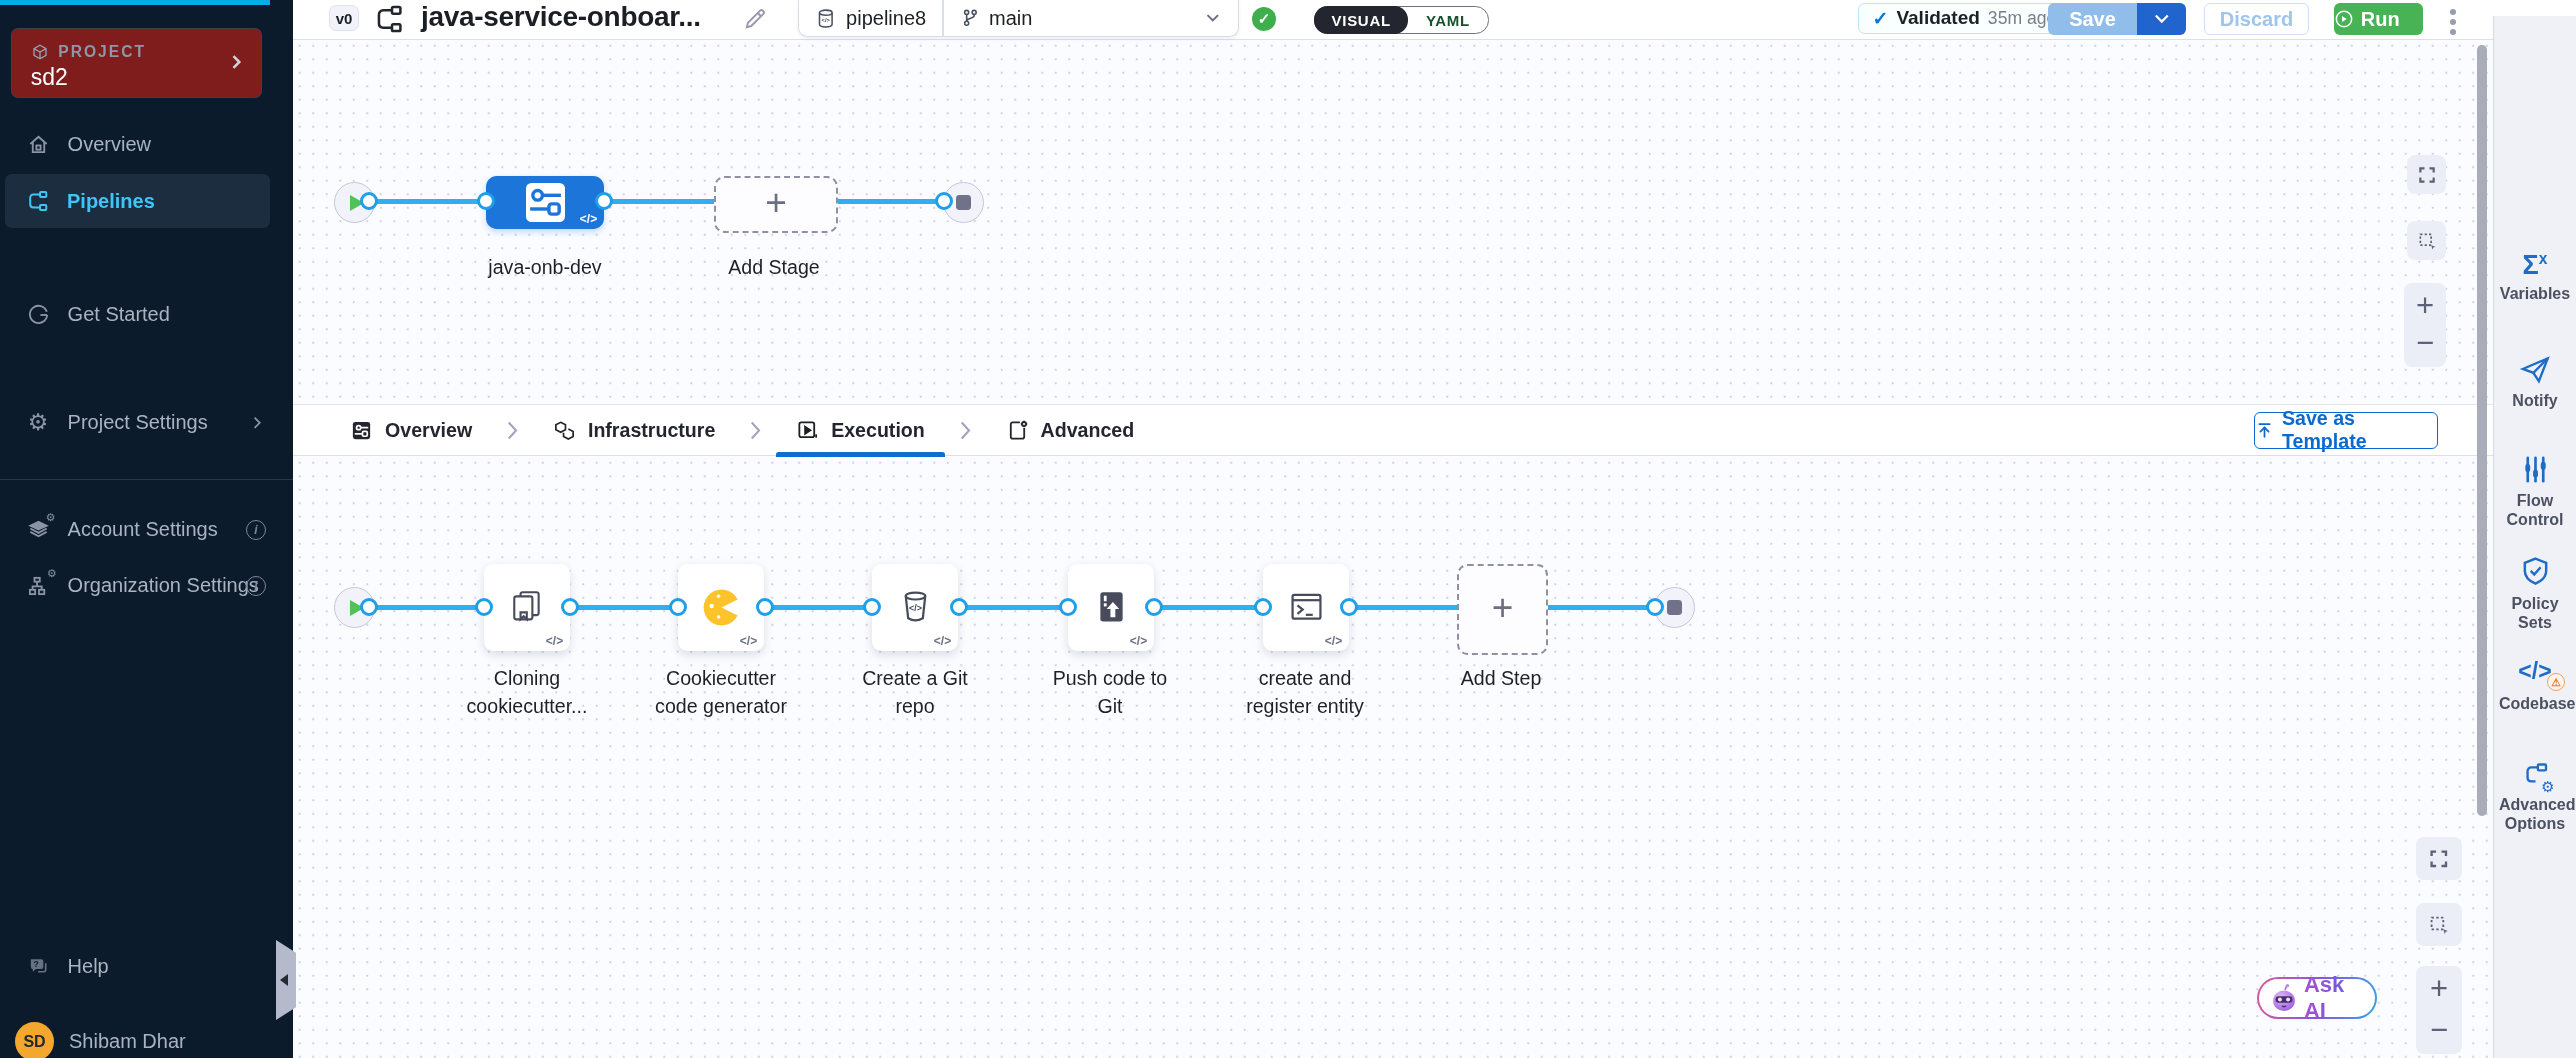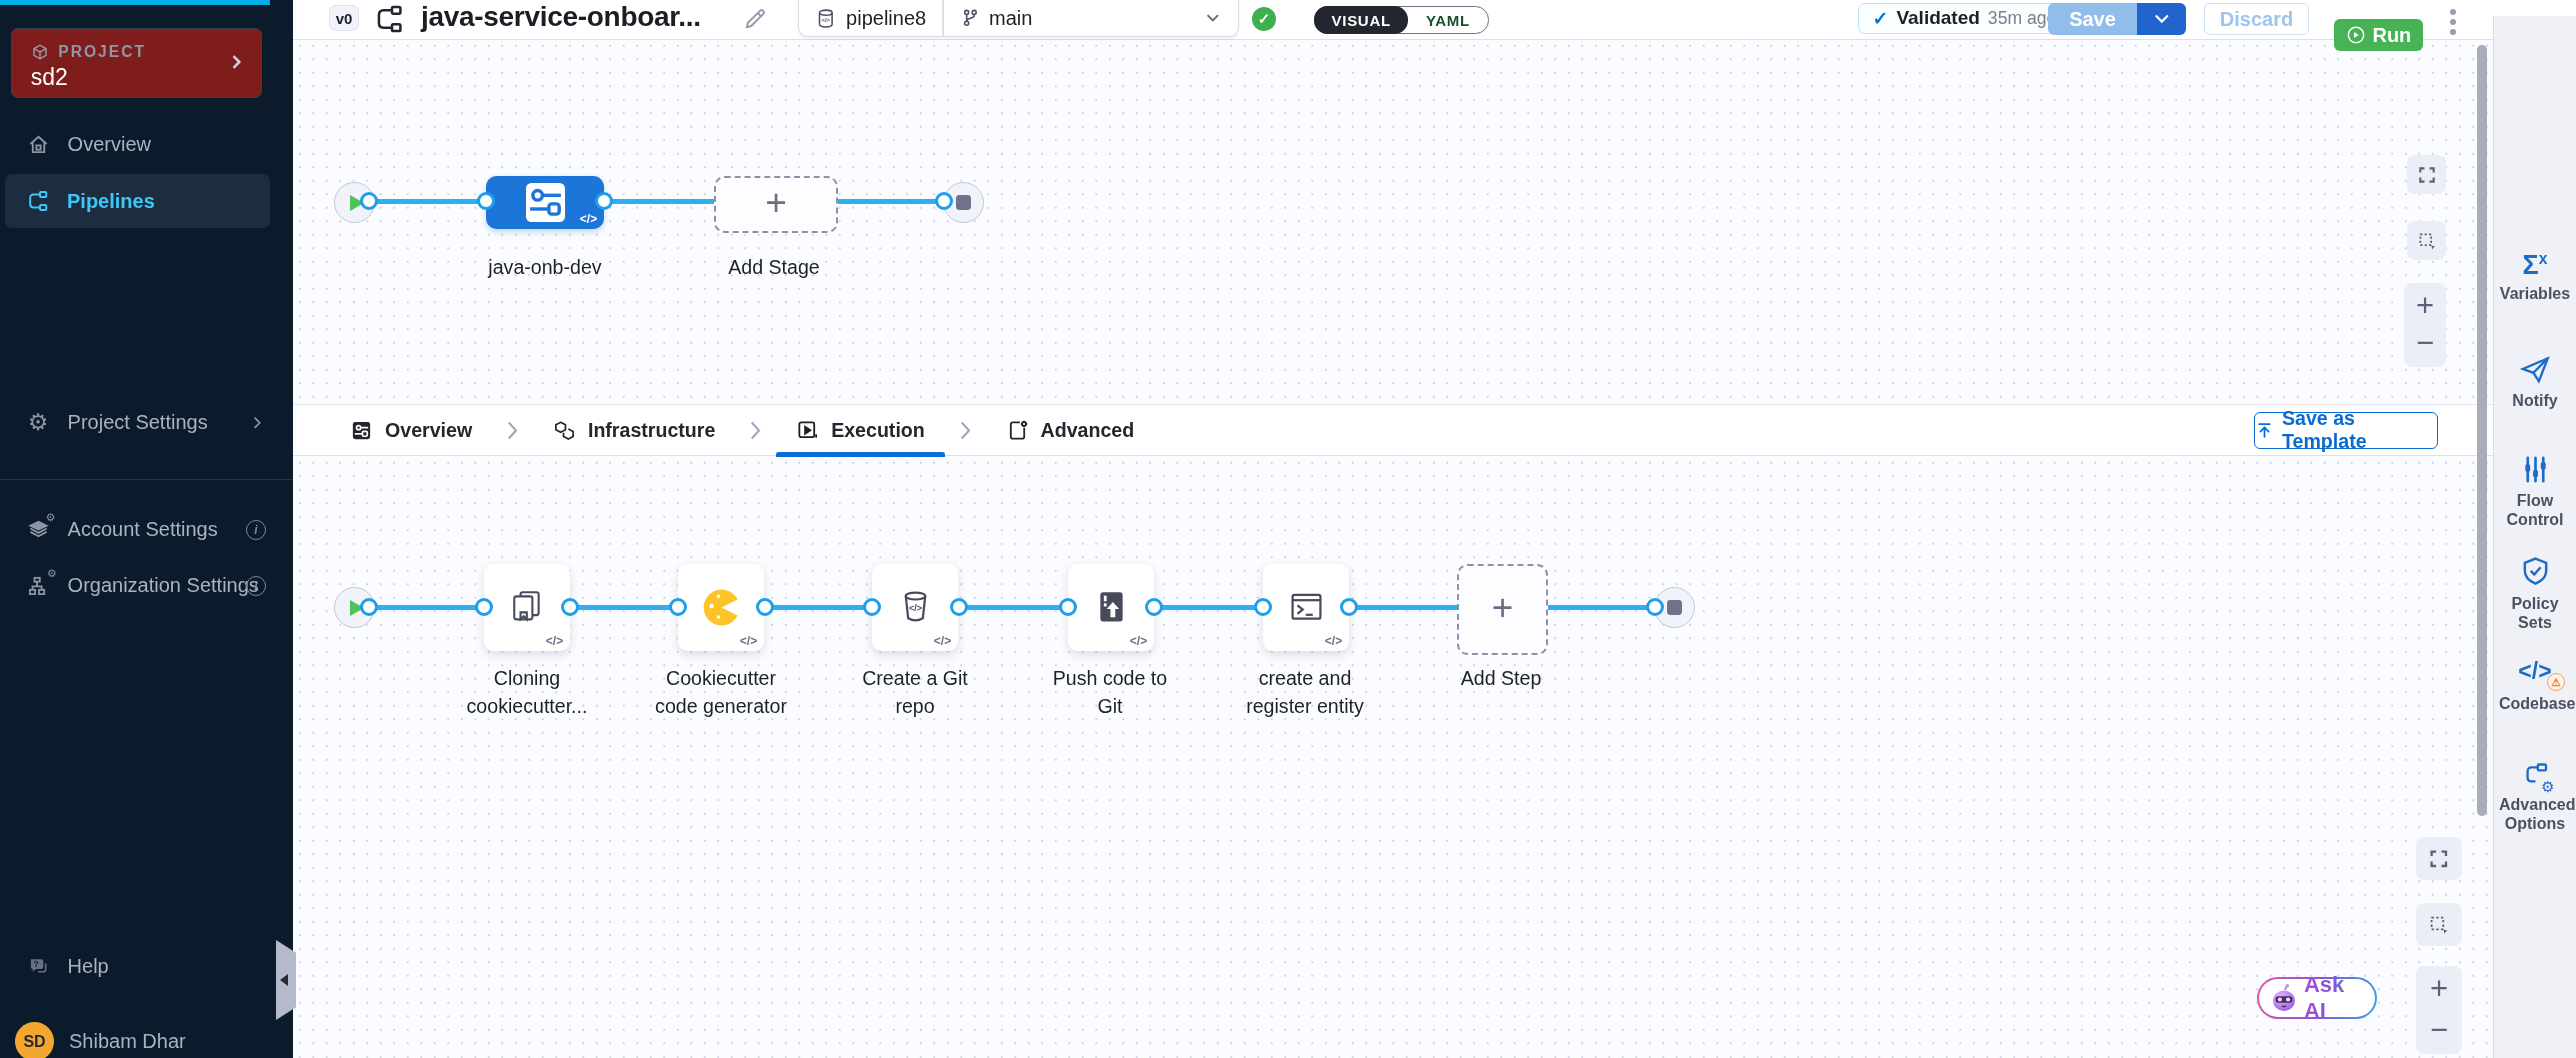--- a/index.html
+++ b/index.html
@@ -60,21 +60,21 @@
   .vd-check{color:#0278d5;font-size:19px;font-weight:bold;}
   .vd-label{font-size:19px;font-weight:600;color:#1c2025;}
   .vd-time{font-size:17.6px;color:#7a7d8c;}
   .save-split{position:absolute;left:1755px;top:3.4px;height:32px;display:flex;border-radius:6px;overflow:hidden;}
   .save-main{width:89px;background:#90bde9;color:#fff;font-size:20px;font-weight:bold;
              display:flex;align-items:center;justify-content:center;}
   .save-chev{width:49px;background:#2264ce;display:flex;align-items:center;justify-content:center;}
   .discard-btn{position:absolute;left:1911px;top:3.4px;width:105px;height:32px;border:1px solid #cfe0f6;border-radius:6px;
                background:#fff;color:#a0c5eb;font-size:20px;font-weight:bold;display:flex;align-items:center;justify-content:center;box-sizing:border-box;}
   .run-btn{position:absolute;left:2041px;top:3.4px;width:89px;height:32px;background:#47b354;border-radius:6px;
-           color:#fff;font-size:20px;font-weight:bold;display:flex;align-items:center;justify-content:center;gap:6.8px;margin-top:16px;}
+           color:#fff;font-size:20px;font-weight:bold;display:flex;align-items:center;justify-content:flex-start;gap:6.8px;}
   .kebab{position:absolute;left:2154px;top:6px;display:flex;flex-direction:column;gap:4px;padding:2.7px;}
   .kebab i{width:6px;height:6px;border-radius:50%;background:#989cb0;}
 
   
   .canvas{position:absolute;background-color:#fbfcff;
           background-image:radial-gradient(circle,#cdd1e2 1.1px,transparent 1.3px);
           background-size:13.5px 13.5px;}
   .stage-canvas{left:293px;top:39px;width:2200px;height:366px;}
   .exec-canvas{left:293px;top:456px;width:2200px;height:602px;}
   .flow-line{position:absolute;height:4.7px;background:#30aeef;border-radius:2px;}
@@ -171,20 +171,29 @@
         <svg width="24" height="24" viewBox="0 0 24 24" fill="none" stroke="#3ec6f9" stroke-width="2">
             <path d="M15 5.5 H8.5 C6.4 5.5 5.2 6.8 5.2 9 v6 c0 2.2 1.2 3.5 3.3 3.5 H15"></path>
             <rect x="15" y="3" width="6.3" height="5" rx="1"></rect>
             <rect x="15" y="16" width="6.3" height="5" rx="1"></rect>
           </svg>
       </span>
       <span>Pipelines</span>
     </div>
 
 
+    <div class="nav-item" style="top:291px;">
+      <span class="ic">
+        <svg width="23" height="23" viewBox="0 0 24 24" fill="none" stroke="#8b94a5" stroke-width="1.9">
+            <path d="M20.6 9.2 A9 9 0 1 0 21 12.5"></path>
+            <path d="M14 12.5 h7"></path>
+          </svg>
+      </span>
+      <span>Get Started</span>
+    </div>
 
     <div class="nav-item" style="top:399px;">
       <span class="ic" style="font-size:23px;color:#8b94a5;line-height:1;">⚙</span>
       <span>Project Settings</span>
       <span class="nav-right">
         <svg width="17.6" height="17.6" viewBox="0 0 24 24" fill="none" stroke="#8b94a5" stroke-width="2.4">
             <path d="M9 5 l7 7 -7 7"></path>
           </svg>
       </span>
     </div>

